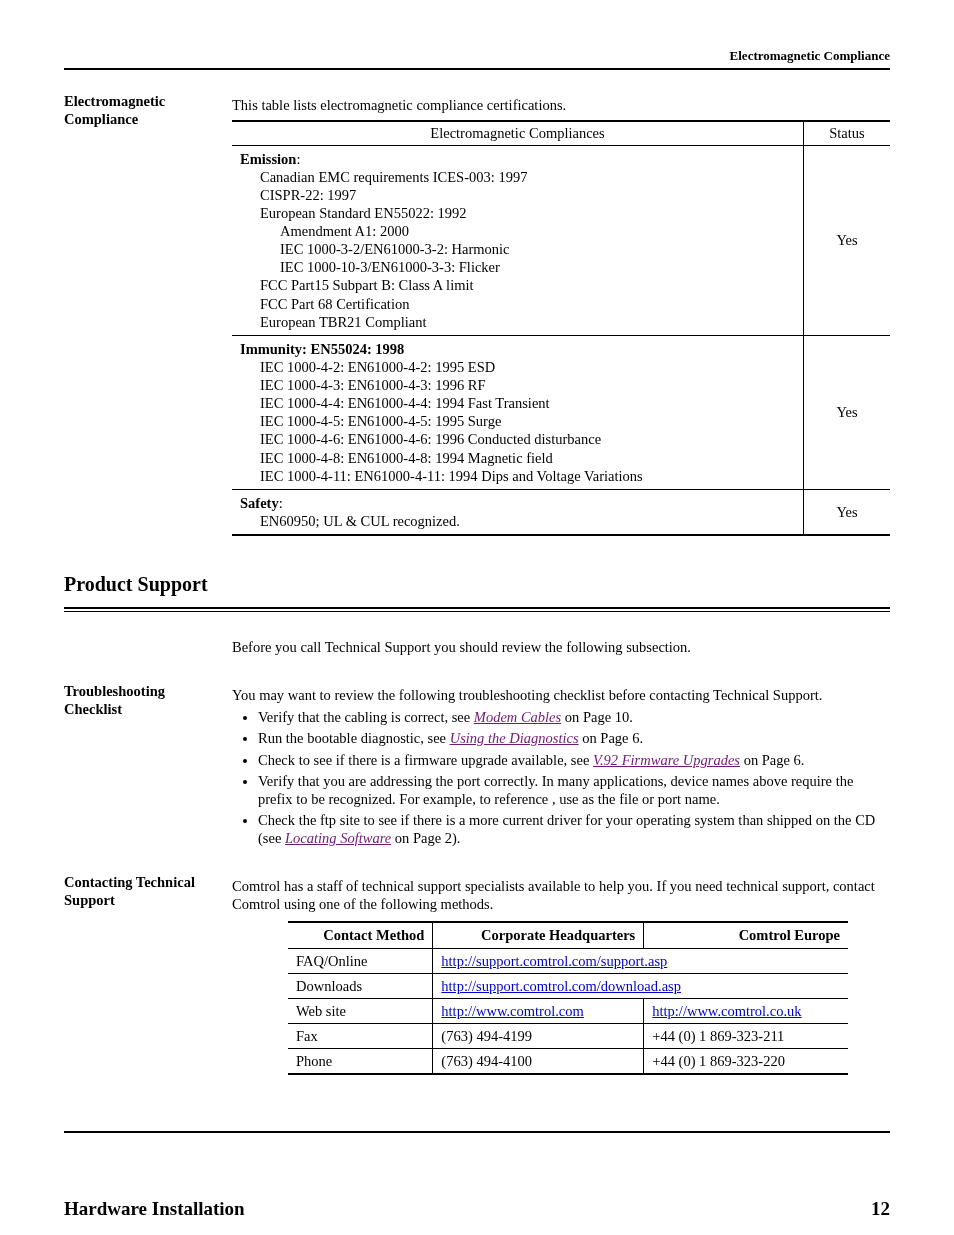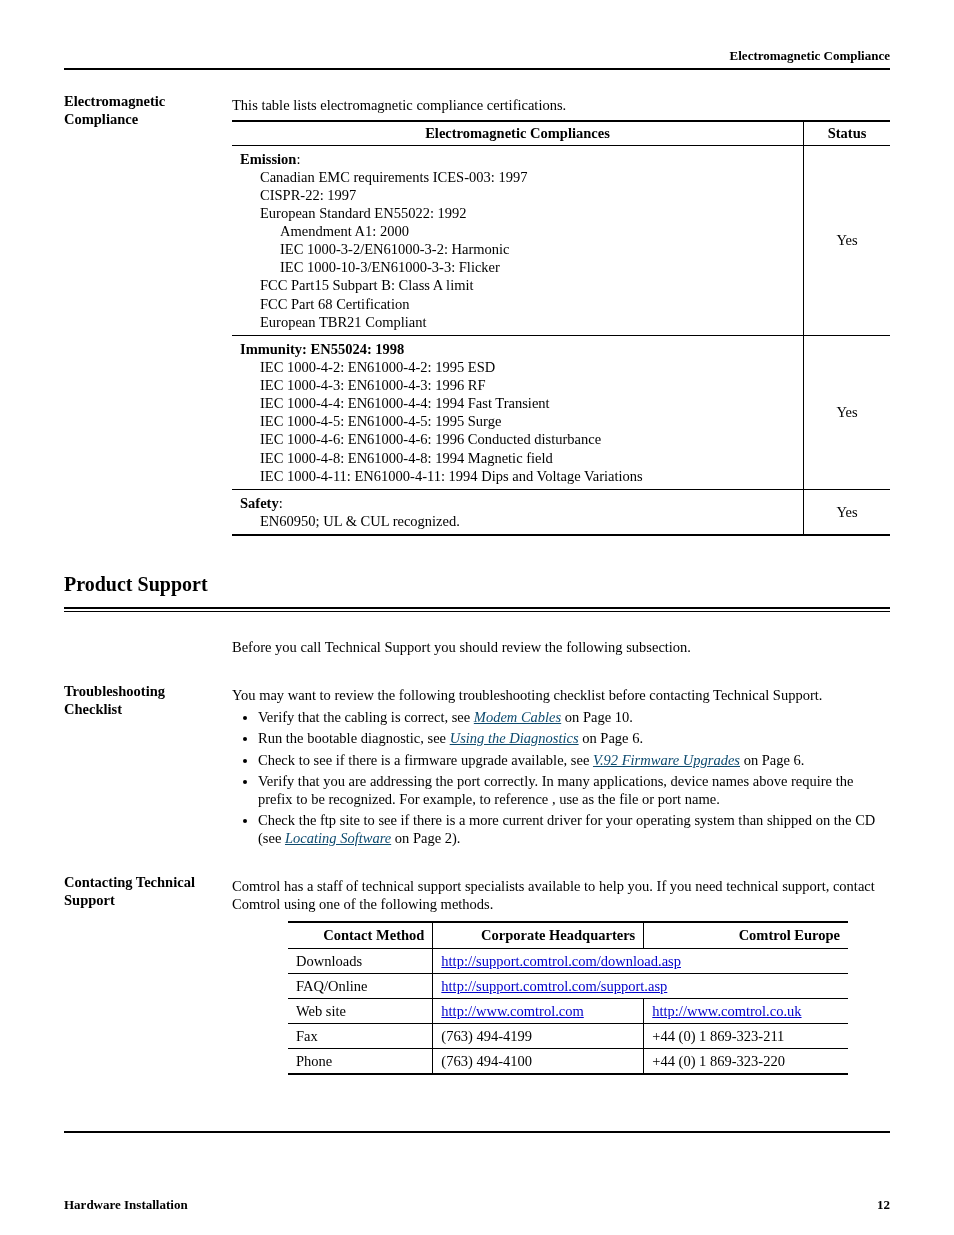--- a/index.html
+++ b/index.html
@@ -38,21 +38,21 @@
     flex: 1 1 auto;
   }
 
   
   table.em-table {
     border-collapse: collapse;
     width: 100%;
     margin-top: 6px;
   }
   table.em-table th {
-    font-weight: bold;
+    font-weight: normal;
     text-align: center;
     padding: 2px 6px;
   }
   table.em-table th:first-child { text-align: center; }
   table.em-table td {
     padding: 4px 8px;
     vertical-align: middle;
   }
   table.em-table .status-cell {
     text-align: center;
@@ -77,21 +77,21 @@
 
   .para { margin: 4px 0; }
   ul.bullets {
     list-style: disc;
     padding-left: 26px;
     margin: 4px 0;
   }
   ul.bullets li { margin: 3px 0; }
 
   a.doc-link {
-    color: #0c4a6e;
+    color: #701a75;
     text-decoration: underline;
     font-style: italic;
   }
   a.plain-link {
     color: #0000cc;
     text-decoration: underline;
   }
 
   
   table.contact {
@@ -114,21 +114,21 @@
   }
   table.contact thead th:first-child { border-left: none; }
   table.contact thead th:last-child  { border-right: none; }
   table.contact td:first-child { border-left: none; }
   table.contact td:last-child  { border-right: none; }
   table.contact tbody tr.last td { border-bottom: 2px solid #000; }
 
   .footer {
     display: flex;
     justify-content: space-between;
-    font-size: 13px;
+    font-size: 19px;
     font-weight: bold;
     margin-top: 64px;
   }
 </style>
 </head>
 <body>
 
 <div class="running-head">Electromagnetic Compliance</div>
 <hr class="thick-rule">
 
@@ -227,26 +227,26 @@
     <table class="contact">
       <thead>
         <tr>
           <th>Contact Method</th>
           <th>Corporate Headquarters</th>
           <th>Comtrol Europe</th>
         </tr>
       </thead>
       <tbody>
         <tr>
+          <td>FAQ/Online</td>
+          <td colspan="2"><a href="#" class="plain-link">http://support.comtrol.com/support.asp</a></td>
+        </tr>
+        <tr>
           <td>Downloads</td>
           <td colspan="2"><a href="#" class="plain-link">http://support.comtrol.com/download.asp</a></td>
-        </tr>
-        <tr>
-          <td>FAQ/Online</td>
-          <td colspan="2"><a href="#" class="plain-link">http://support.comtrol.com/support.asp</a></td>
         </tr>
         <tr>
           <td>Web site</td>
           <td><a href="#" class="plain-link">http://www.comtrol.com</a></td>
           <td><a href="#" class="plain-link">http://www.comtrol.co.uk</a></td>
         </tr>
         <tr>
           <td>Fax</td>
           <td>(763) 494-4199</td>
           <td>+44 (0) 1 869-323-211</td>

